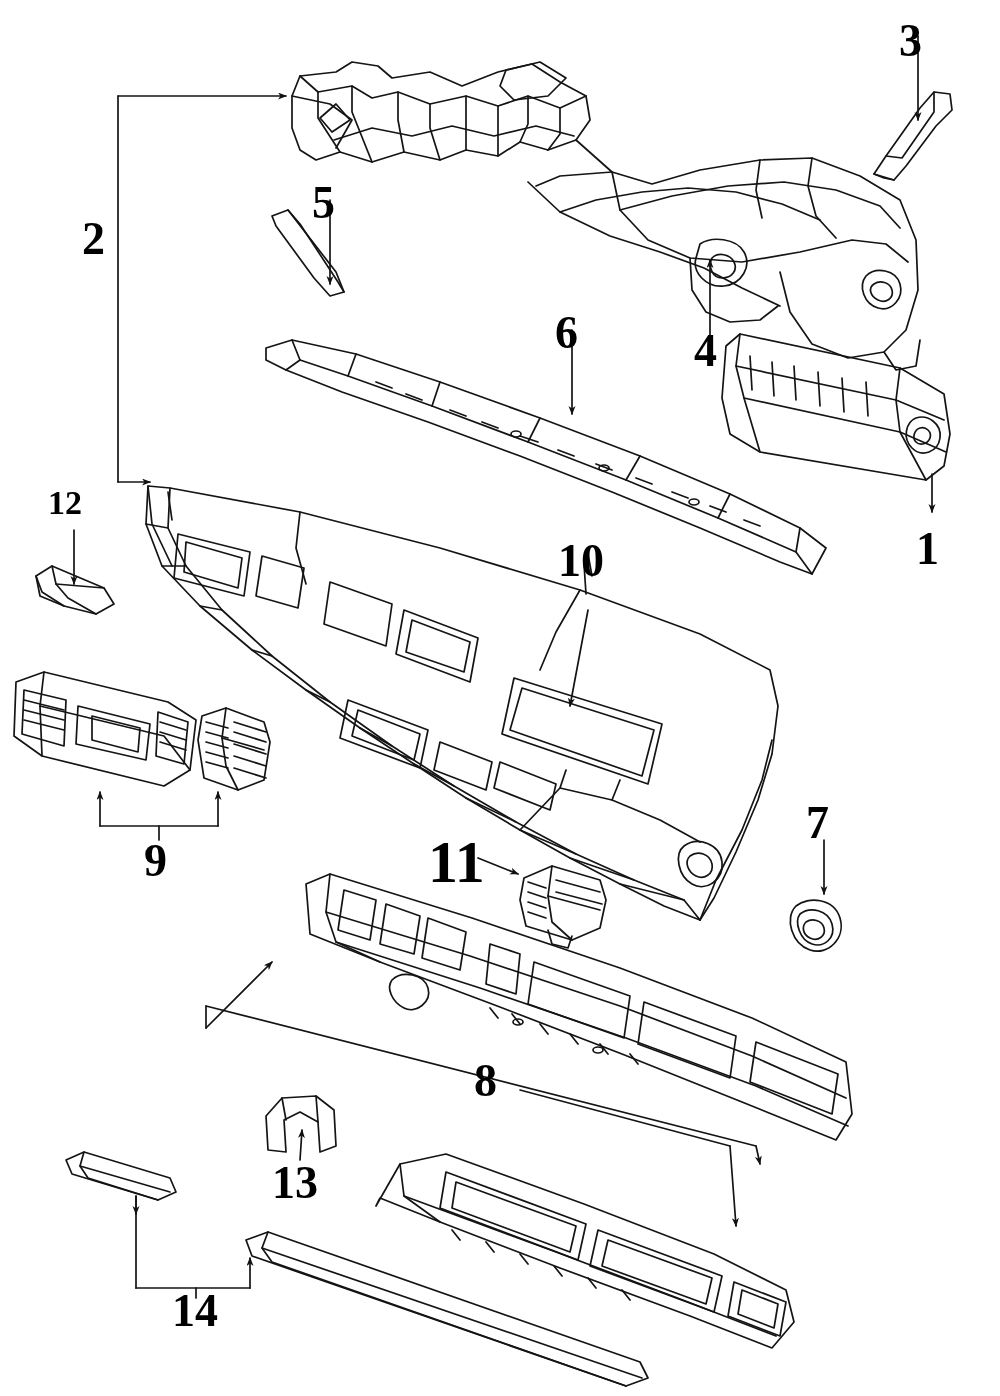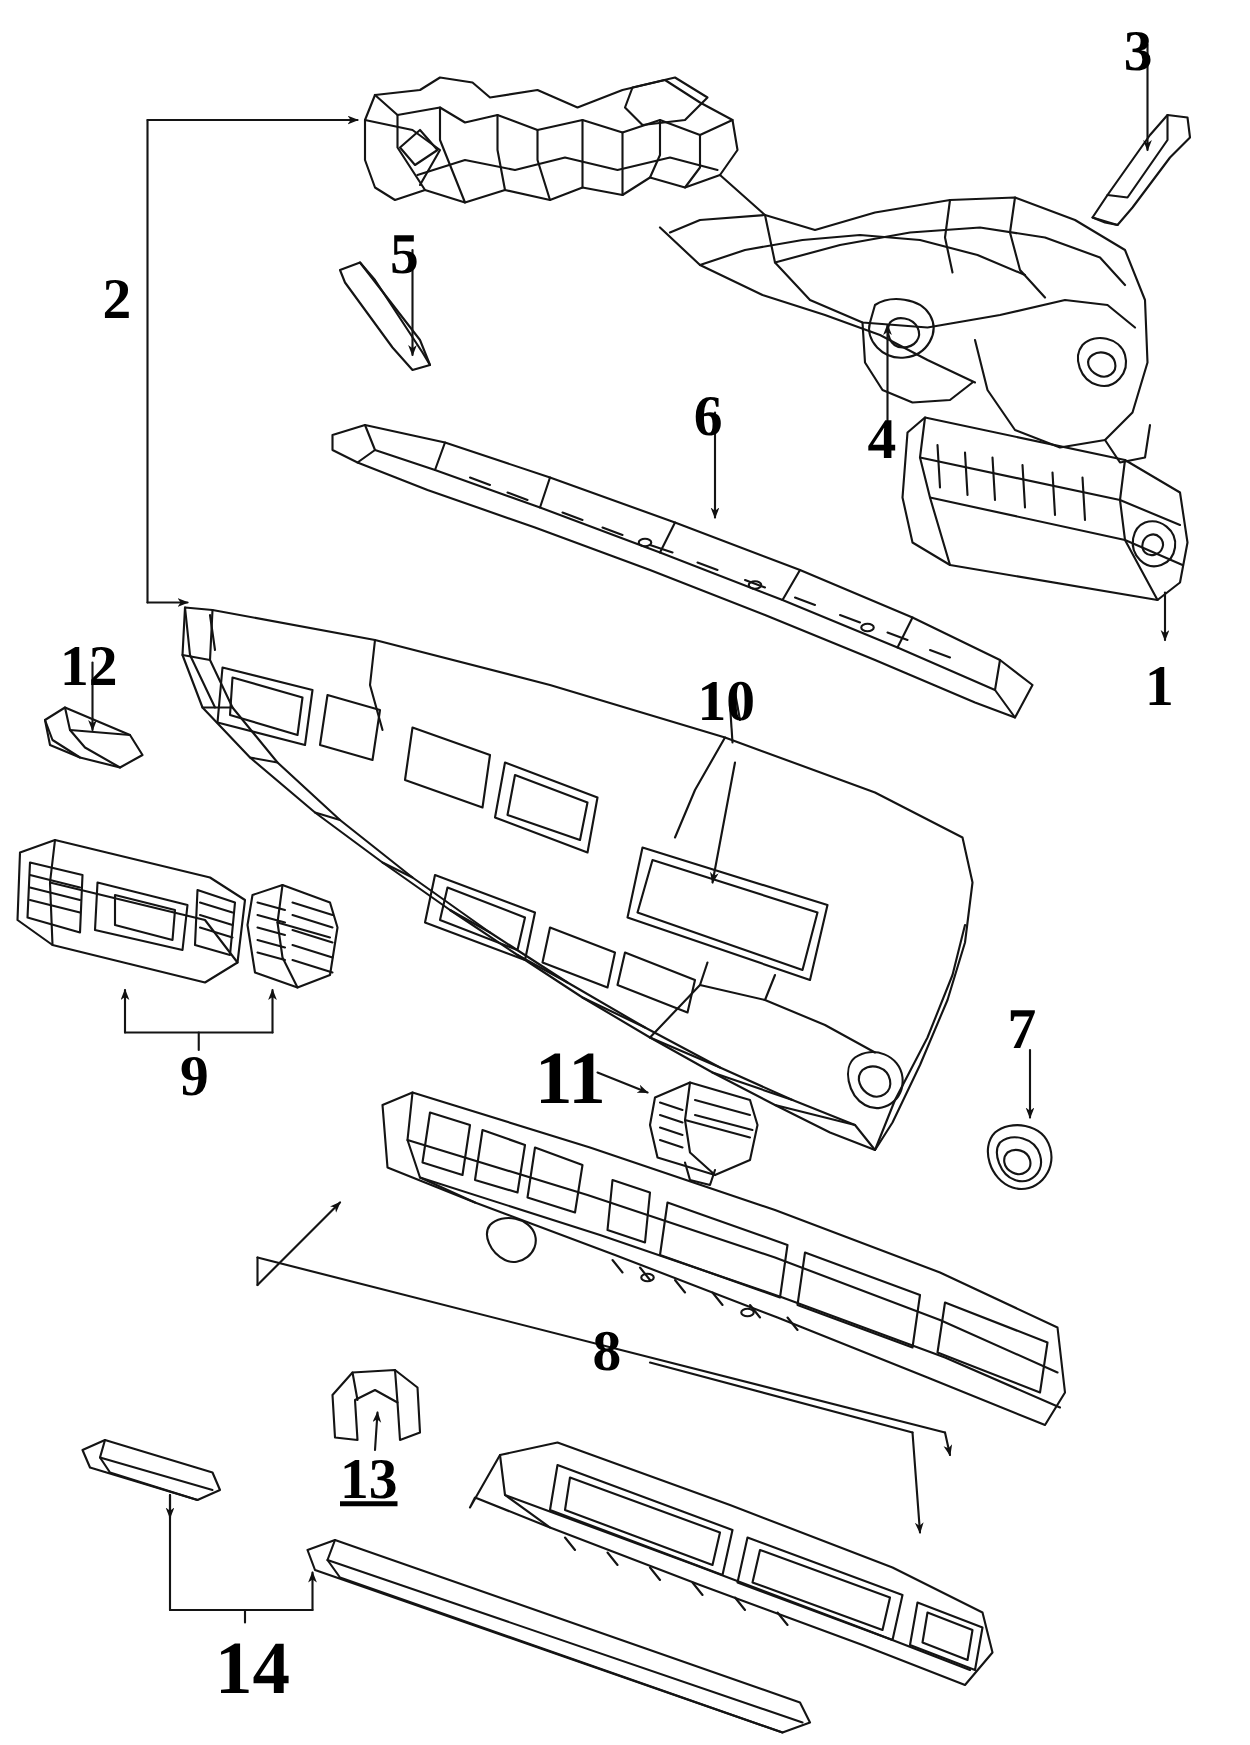--- a/index.html
+++ b/index.html
@@ -255,17 +255,17 @@
   <div class="callout" style="left:82px; top:216px; font-size:46px;">2</div>
   <div class="callout" style="left:899px; top:18px; font-size:46px;">3</div>
   <div class="callout" style="left:694px; top:328px; font-size:46px;">4</div>
   <div class="callout" style="left:312px; top:180px; font-size:46px;">5</div>
   <div class="callout" style="left:555px; top:310px; font-size:46px;">6</div>
   <div class="callout" style="left:806px; top:800px; font-size:46px;">7</div>
   <div class="callout" style="left:474px; top:1058px; font-size:46px;">8</div>
   <div class="callout" style="left:144px; top:838px; font-size:46px;">9</div>
   <div class="callout" style="left:558px; top:538px; font-size:46px;">10</div>
   <div class="callout" style="left:428px; top:832px; font-size:60px;">11</div>
-  <div class="callout" style="left:48px; top:510px; font-size:46px;">12</div>
-  <div class="callout" style="left:272px; top:1160px; font-size:46px;text-decoration:underline;">13</div>
-  <div class="callout" style="left:172px; top:1288px; font-size:60px;margin-top:16px;">14</div>
+  <div class="callout" style="left:48px; top:486px; font-size:34px;">12</div>
+  <div class="callout" style="left:272px; top:1160px; font-size:46px;">13</div>
+  <div class="callout" style="left:172px; top:1288px; font-size:46px;">14</div>
 
 </div>
 
 </body></html>

